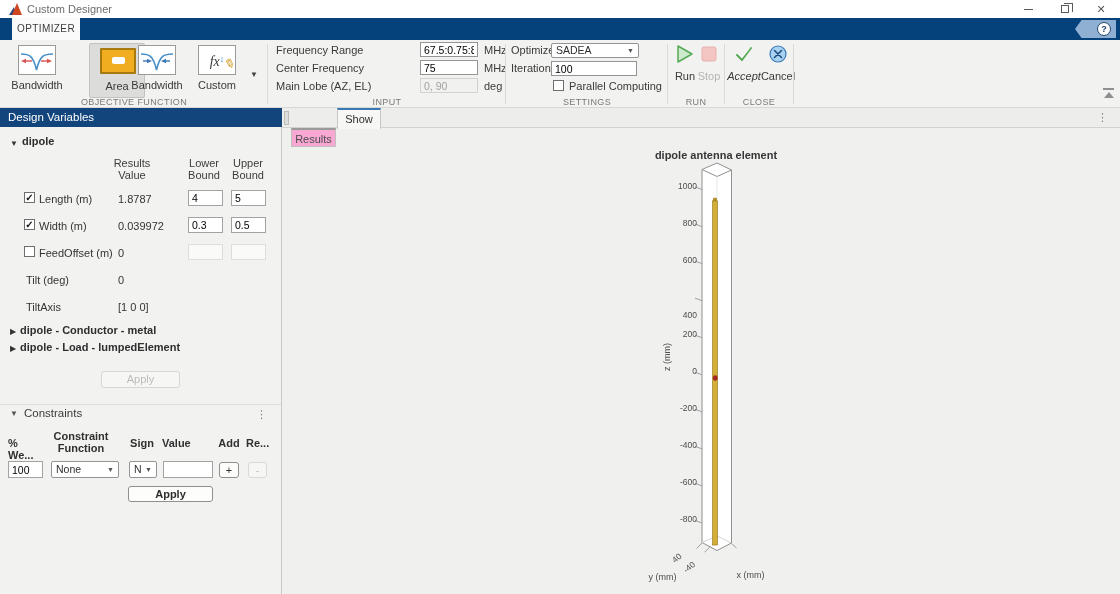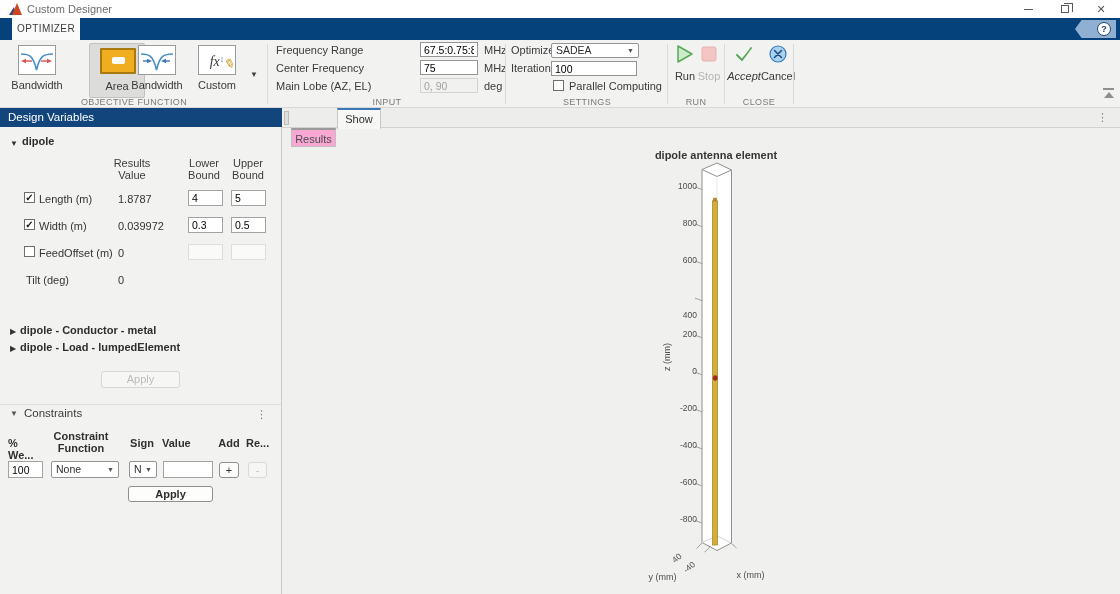--- a/index.html
+++ b/index.html
@@ -292,20 +292,24 @@
   <div class="abs" style="left:0; top:243px; width:281px; height:22px;">
     <span class="cb" style="left:24px; top:3px;"></span>
     <span class="dv-label" style="left:39px;">FeedOffset (m)</span>
     <span class="dv-current">0</span>
     <input class="bound-input" style="left: 188px;" disabled="">
     <input class="bound-input" style="left: 231px;" disabled="">
   </div>
   <div class="abs" style="left:0; top:270px; width:281px; height:22px;">
     <span class="dv-label" style="left:26px;">Tilt (deg)</span>
     <span class="dv-current">0</span>
+  </div>
+  <div class="abs" style="left:0; top:297px; width:281px; height:22px;">
+    <span class="dv-label" style="left:26px;">TiltAxis</span>
+    <span class="dv-current">[1 0 0]</span>
   </div>
 
   <span class="abs tree-caret" style="left:10px; top:327px;">▶</span>
   <span class="abs tree-label" style="left:20px; top:324px;">dipole - Conductor - metal</span>
   <span class="abs tree-caret" style="left:10px; top:344px;">▶</span>
   <span class="abs tree-label" style="left:20px; top:341px;">dipole - Load - lumpedElement</span>
 
   <div id="dv-apply" class="apply-btn">Apply</div>
 
   <div id="con-divider" class="abs"></div>

